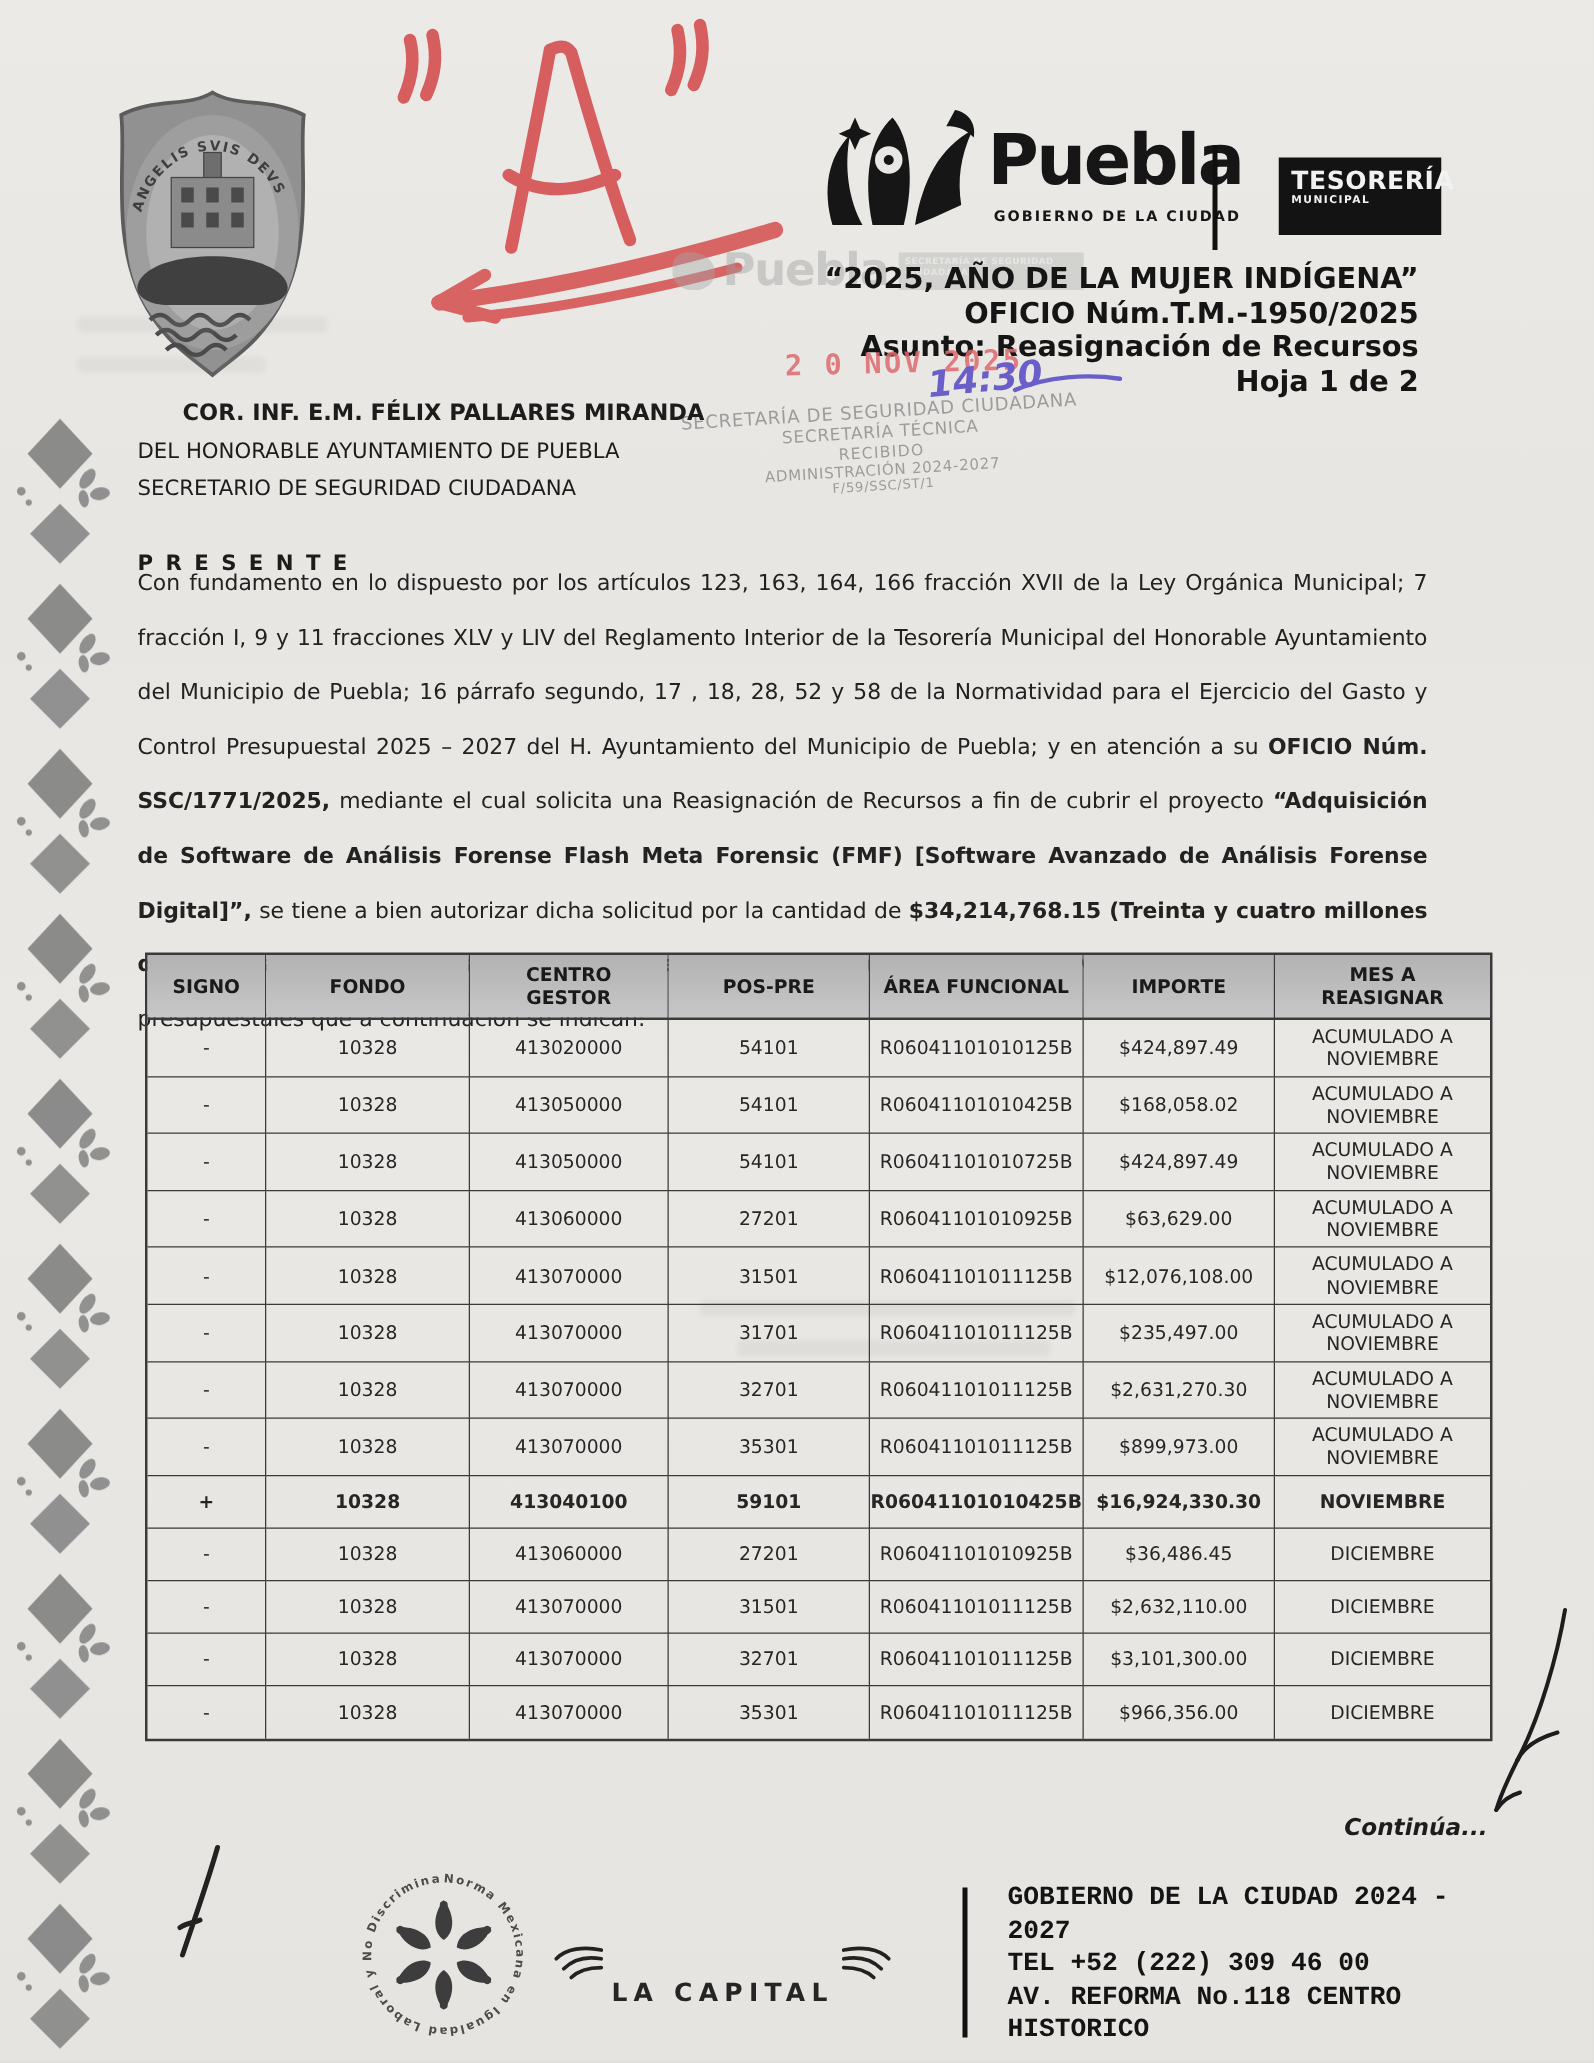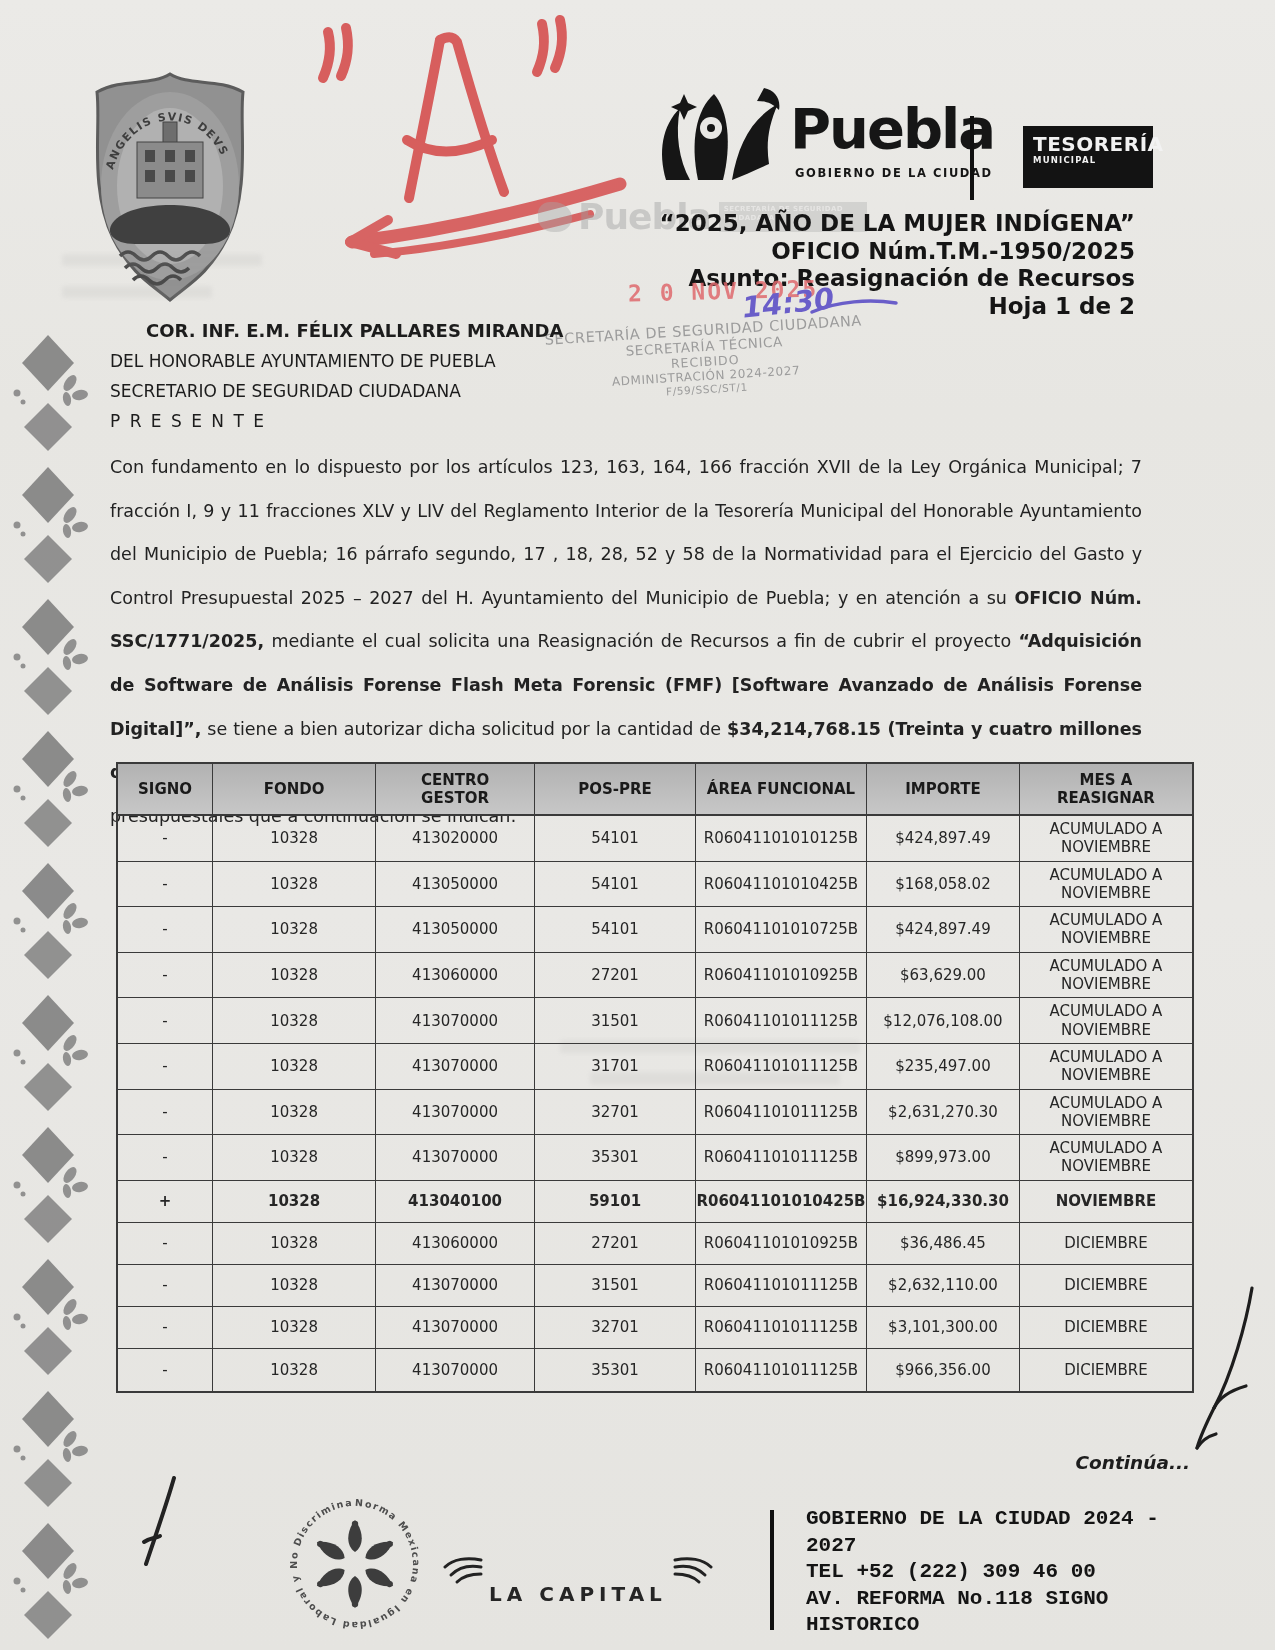--- a/index.html
+++ b/index.html
@@ -51,21 +51,21 @@
               color:#9c9c9c;transform:rotate(-3.5deg);letter-spacing:.6px;}
   .recv-stamp .r1{font-size:14.5px;}
   .recv-stamp .r2{font-size:13.5px;}
   .recv-stamp .r3{font-size:12.5px;letter-spacing:1px;}
   .recv-stamp .r4{font-size:12px;}
   .recv-stamp .r5{font-size:10.5px;}
 
   
   .recipient{position:absolute;left:110px;top:316px;color:#1c1c1c;font-size:17px;line-height:30px;}
   .recipient .name{font-weight:800;font-size:18px;margin-left:36px;}
-  .recipient .present{font-weight:400;letter-spacing:2px;}
+  .recipient .present{font-weight:700;letter-spacing:2px;margin-top:30px;}
 
   
   .body-par{position:absolute;left:110px;top:446px;width:1032px;text-align:justify;
             font-size:17.5px;line-height:43.6px;color:#222;}
   .body-par .b{font-weight:800;}
 
   
   .doc-table{position:absolute;left:116px;top:762px;width:1074px;border:2px solid #3a3a3a;
              background:transparent;}
   .trow{display:grid;grid-template-columns:8.85% 15.18% 14.8% 14.99% 15.92% 14.25% 16.01%;}
@@ -430,17 +430,17 @@
         </g>
       </svg>
     </div>
   </div>
 
   <div class="foot-divider"></div>
   <div class="foot-addr">
     <div>GOBIERNO DE LA CIUDAD 2024 -</div>
     <div>2027</div>
     <div>TEL +52 (222) 309 46 00</div>
-    <div>AV. REFORMA No.118 SIGNO</div>
+    <div>AV. REFORMA No.118 CENTRO</div>
     <div>HISTORICO</div>
   </div>
 
 </div>
 
 </body></html>

